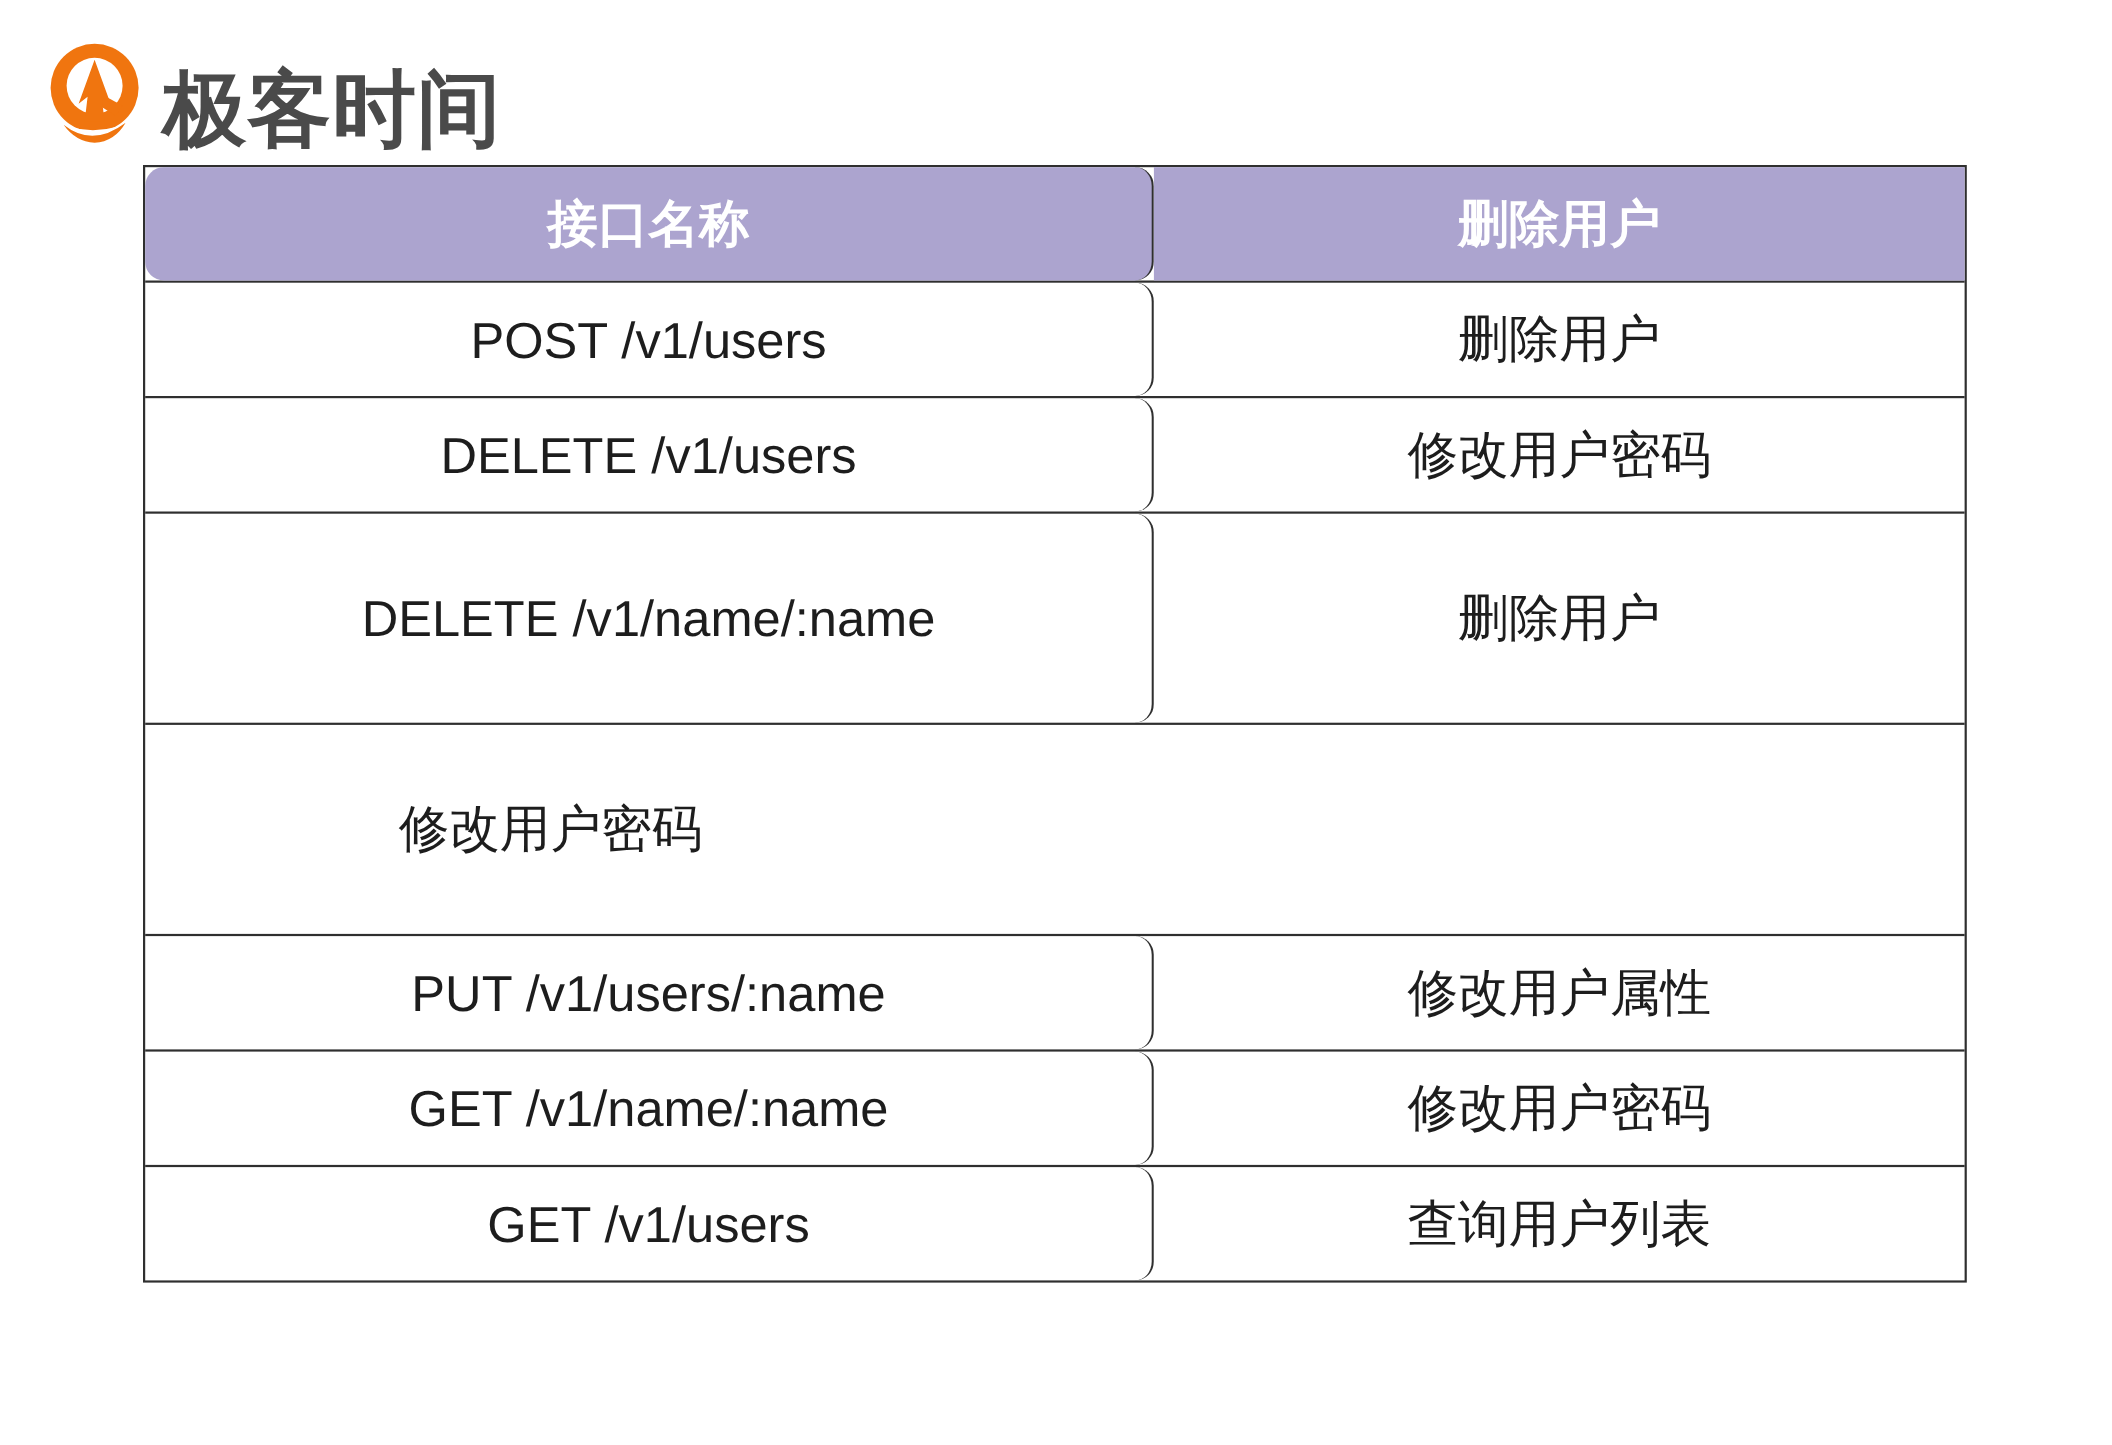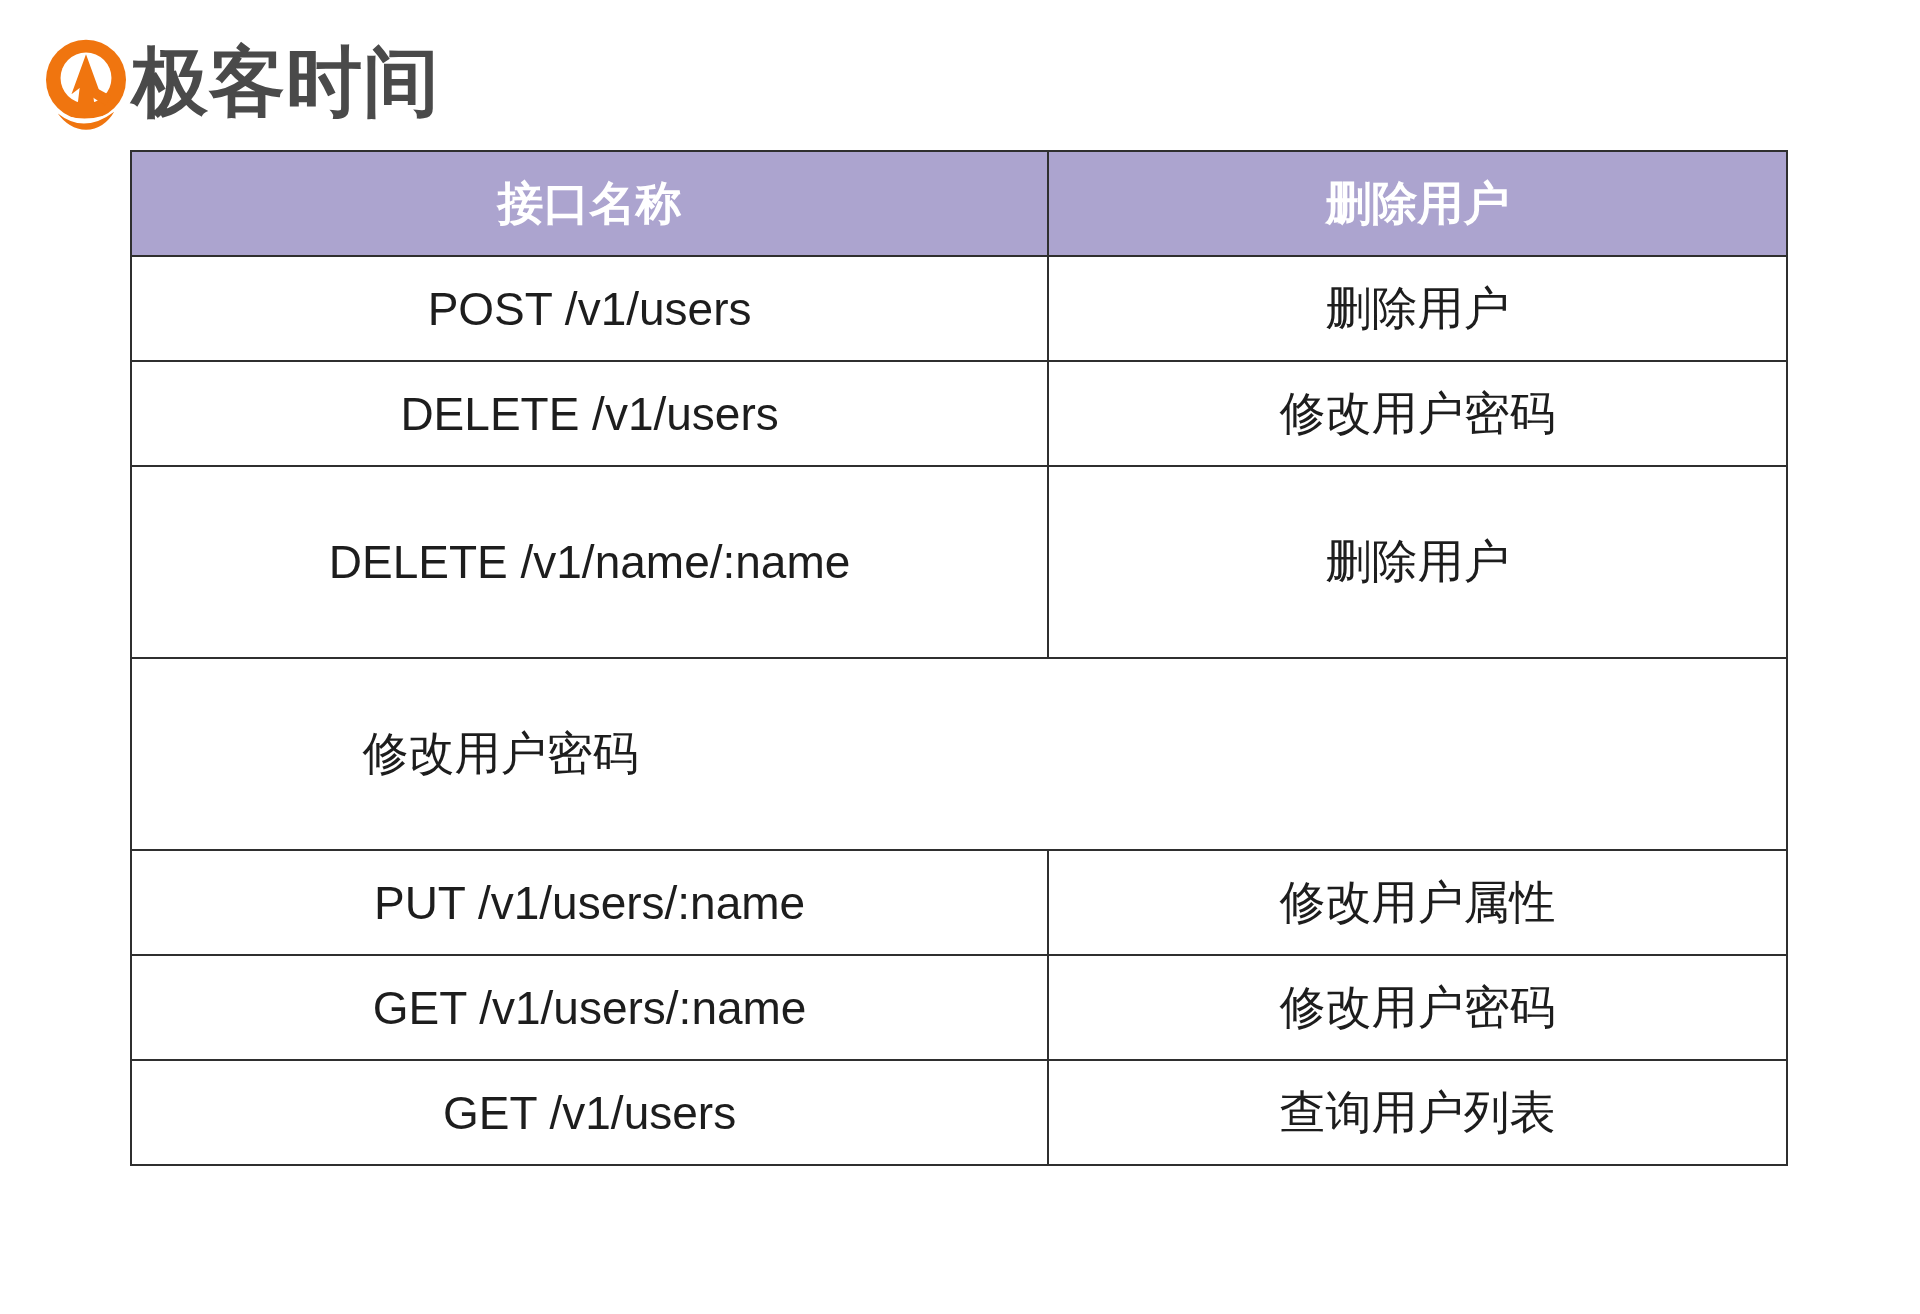--- a/index.html
+++ b/index.html
@@ -7,21 +7,21 @@
     width: 1920px; height: 1314px;
     background: #ffffff;
     font-family: "Liberation Sans", "DejaVu Sans", sans-serif;
     overflow: hidden;
   }
   .page { position: relative; width: 1920px; height: 1314px; background: #fff; }
 
   
   .brand {
     position: absolute; left: 40px; top: 38px;
-    display: flex; align-items: flex-start; gap: 0;
+    display: flex; align-items: flex-end; gap: 16px;
   }
   .brand-mark { width: 92px; height: 100px; display: block; }
   .brand-name {
     font-size: 76px;
     font-weight: 700;
     color: var(--brand-text, #4a4a4a);
     letter-spacing: 1px;
     line-height: 1;
     padding-top: 6px;
   }
@@ -35,21 +35,21 @@
   }
   .tr { display: flex; width: 100%; }
   .tr + .tr { border-top: 2px solid var(--border, #2f2f2f); }
   .cell {
     display: flex; align-items: center; justify-content: center;
     text-align: center;
     font-size: 46px;
     color: var(--text, #1d1d1d);
     overflow: hidden;
   }
-  .col1 { width: 55.45%; border-right: 2px solid var(--border, #2f2f2f); }
+  .col1 { width: 55.45%; border-right: 2px solid var(--border, #2f2f2f); border-radius: 17px; }
   .col2 { width: 44.55%; }
   .thead .cell {
     background: var(--header-bg, #aca4cf);
     color: #ffffff;
     font-weight: 700;
     height: 103px;
   }
   .row-std .cell { height: 103px; }
   .row-tall .cell { height: 190px; }
 </style>
@@ -101,21 +101,21 @@
     <div class="tr row-tall">
       <div class="cell col2">修改用户密码</div>
     </div>
 
     <div class="tr row-std">
       <div class="cell col1">PUT /v1/users/:name</div>
       <div class="cell col2">修改用户属性</div>
     </div>
 
     <div class="tr row-std">
-      <div class="cell col1">GET /v1/users/:name</div>
+      <div class="cell col1">GET /v1/name/:name</div>
       <div class="cell col2">修改用户密码</div>
     </div>
 
     <div class="tr row-std">
       <div class="cell col1">GET /v1/users</div>
       <div class="cell col2">查询用户列表</div>
     </div>
 
   </div>
 </div>

